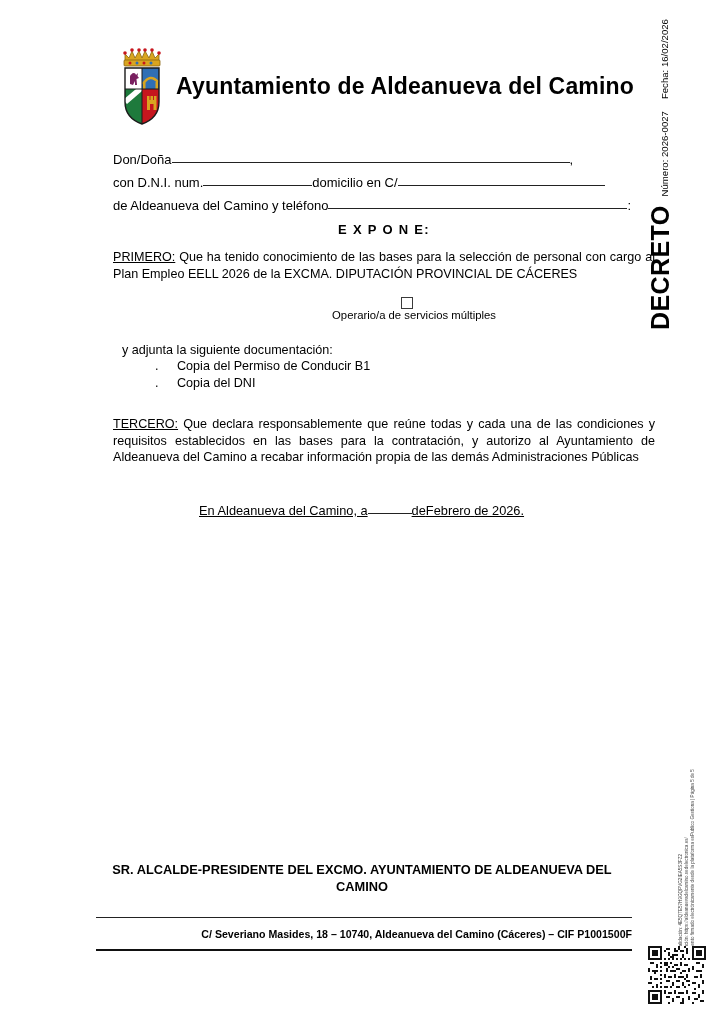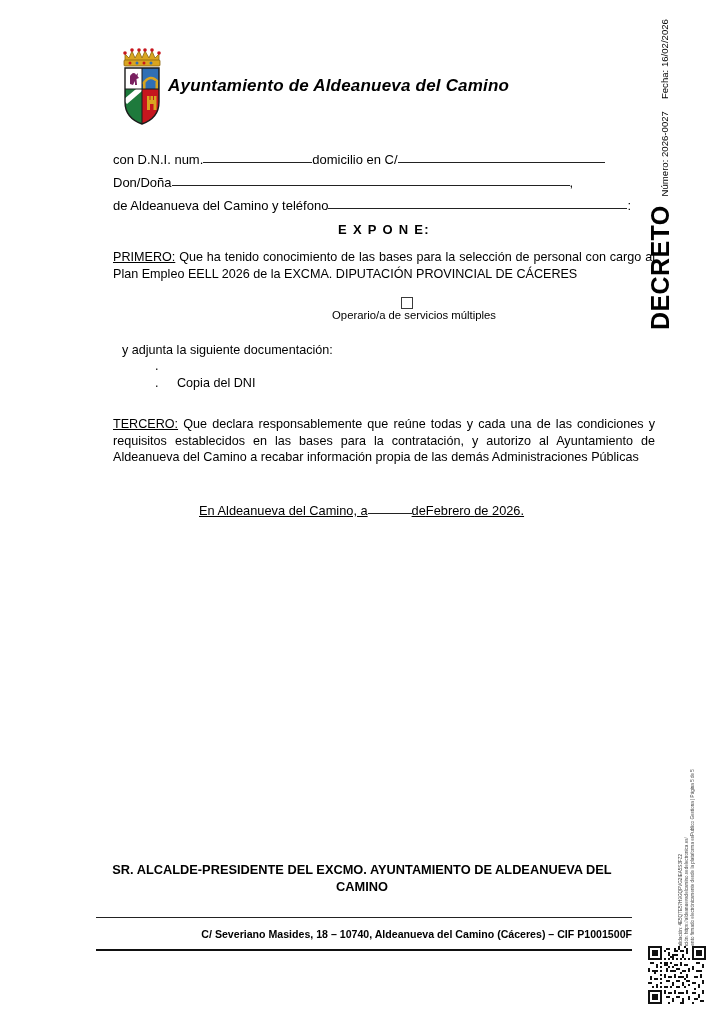--- a/index.html
+++ b/index.html
@@ -34,26 +34,25 @@
     align-items: center;
   }
   .crest {
     width: 48px;
     height: 84px;
     flex: 0 0 48px;
     position: relative;
   }
   .crest svg { display: block; }
   .org-title {
-    margin-left: 2px;
-    font-size: 17px;
+    margin-left: 10px;
+    font-size: 23px;
     font-weight: bold;
     letter-spacing: 0.2px;
     white-space: nowrap;
-    font-style: italic;
   }
 
   
   .body-area {
     position: absolute;
     left: 113px;
     top: 148px;
     width: 542px;
   }
 
@@ -297,25 +296,25 @@
         <line x1="24" y1="24" x2="24" y2="80" stroke="#1a1a1a" stroke-width="1"></line>
       </svg>
     </div>
     <div class="org-title">Ayuntamiento de Aldeanueva del Camino</div>
   </div>
 
   <div class="body-area">
 
 
     <p class="fill-line">
+      <span>Don/Doña</span><span class="blank" style="width:398px"></span><span>,</span>
+    </p>
+
+    <p class="fill-line">
       <span>con D.N.I. num.</span><span class="blank" style="width:109px"></span><span>domicilio en C/</span><span class="blank" style="width:207px"></span>
-    </p>
-
-    <p class="fill-line">
-      <span>Don/Doña</span><span class="blank" style="width:398px"></span><span>,</span>
     </p>
 
     <p class="fill-line">
       <span>de Aldeanueva del Camino  y teléfono</span><span class="blank" style="width:299px"></span><span>:</span>
     </p>
 
     <div class="expone">E X P O N E:</div>
 
     <p class="para">
       <span class="lbl">PRIMERO:</span><span> Que ha tenido conocimiento de las bases para la selección de personal con cargo al Plan Empleo EELL 2026 de la EXCMA. DIPUTACIÓN PROVINCIAL DE CÁCERES</span>
@@ -325,20 +324,21 @@
     <div class="checkbox-row">
       <span class="chk-box"></span>
       <span>Operario/a de servicios múltiples</span>
     </div>
 
     <div class="adjunta">y adjunta la siguiente documentación:</div>
 
     <ul class="doc-list">
       <li>
         <span class="dot-marker">.</span>
+        <span>Copia del Permiso de Conducir B1</span>
       </li>
       <li>
         <span class="dot-marker">.</span>
         <span>Copia del DNI</span>
       </li>
     </ul>
 
     <div class="tercero-block">
       <p class="para para-last">
         <span class="lbl">TERCERO:</span><span> Que declara responsablemente que reúne todas y cada una de las condiciones y requisitos establecidos en las bases para la contratación, y autorizo al Ayuntamiento de Aldeanueva del Camino a recabar información propia de las demás Administraciones Públicas</span>

